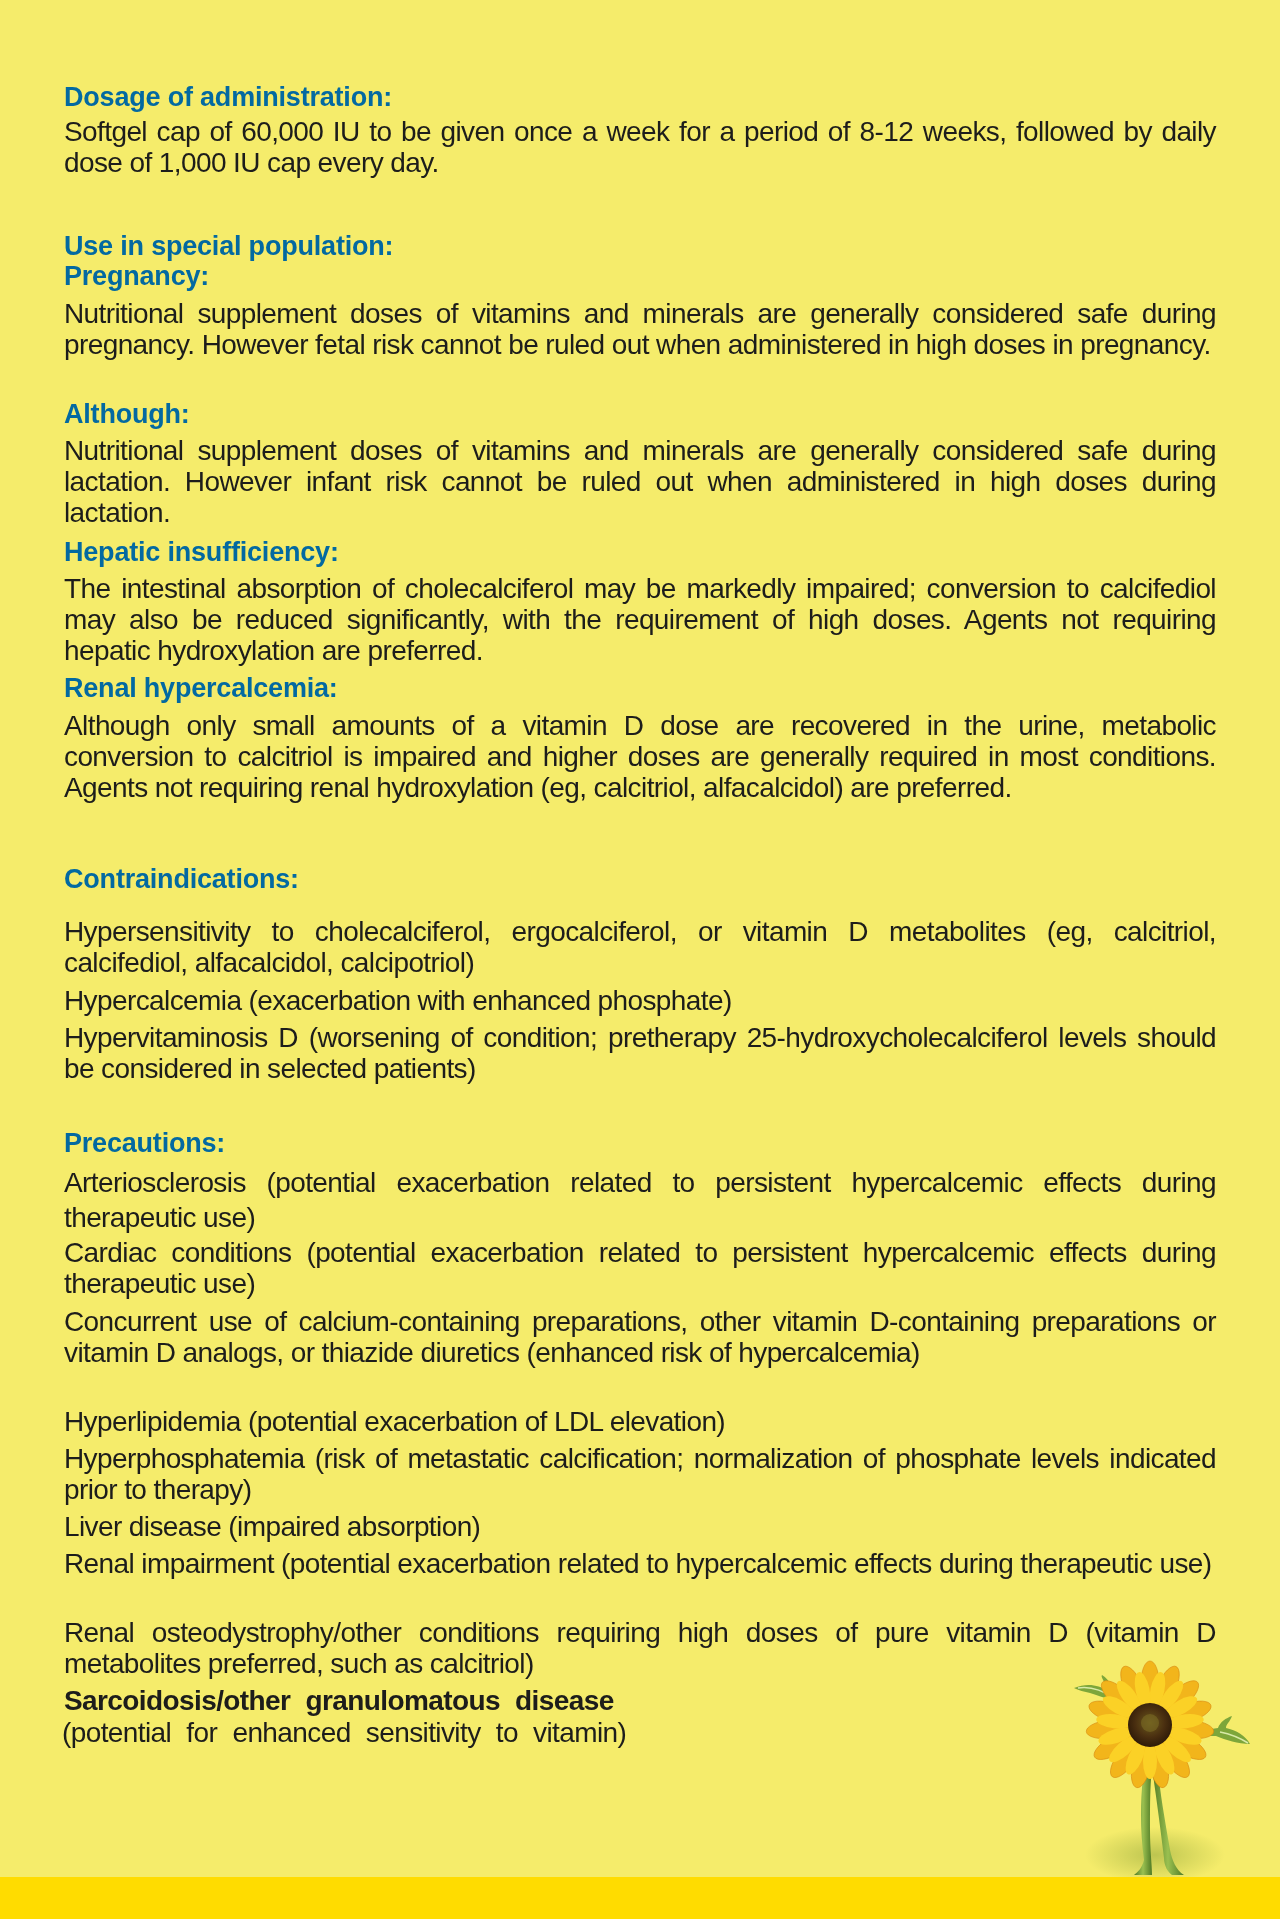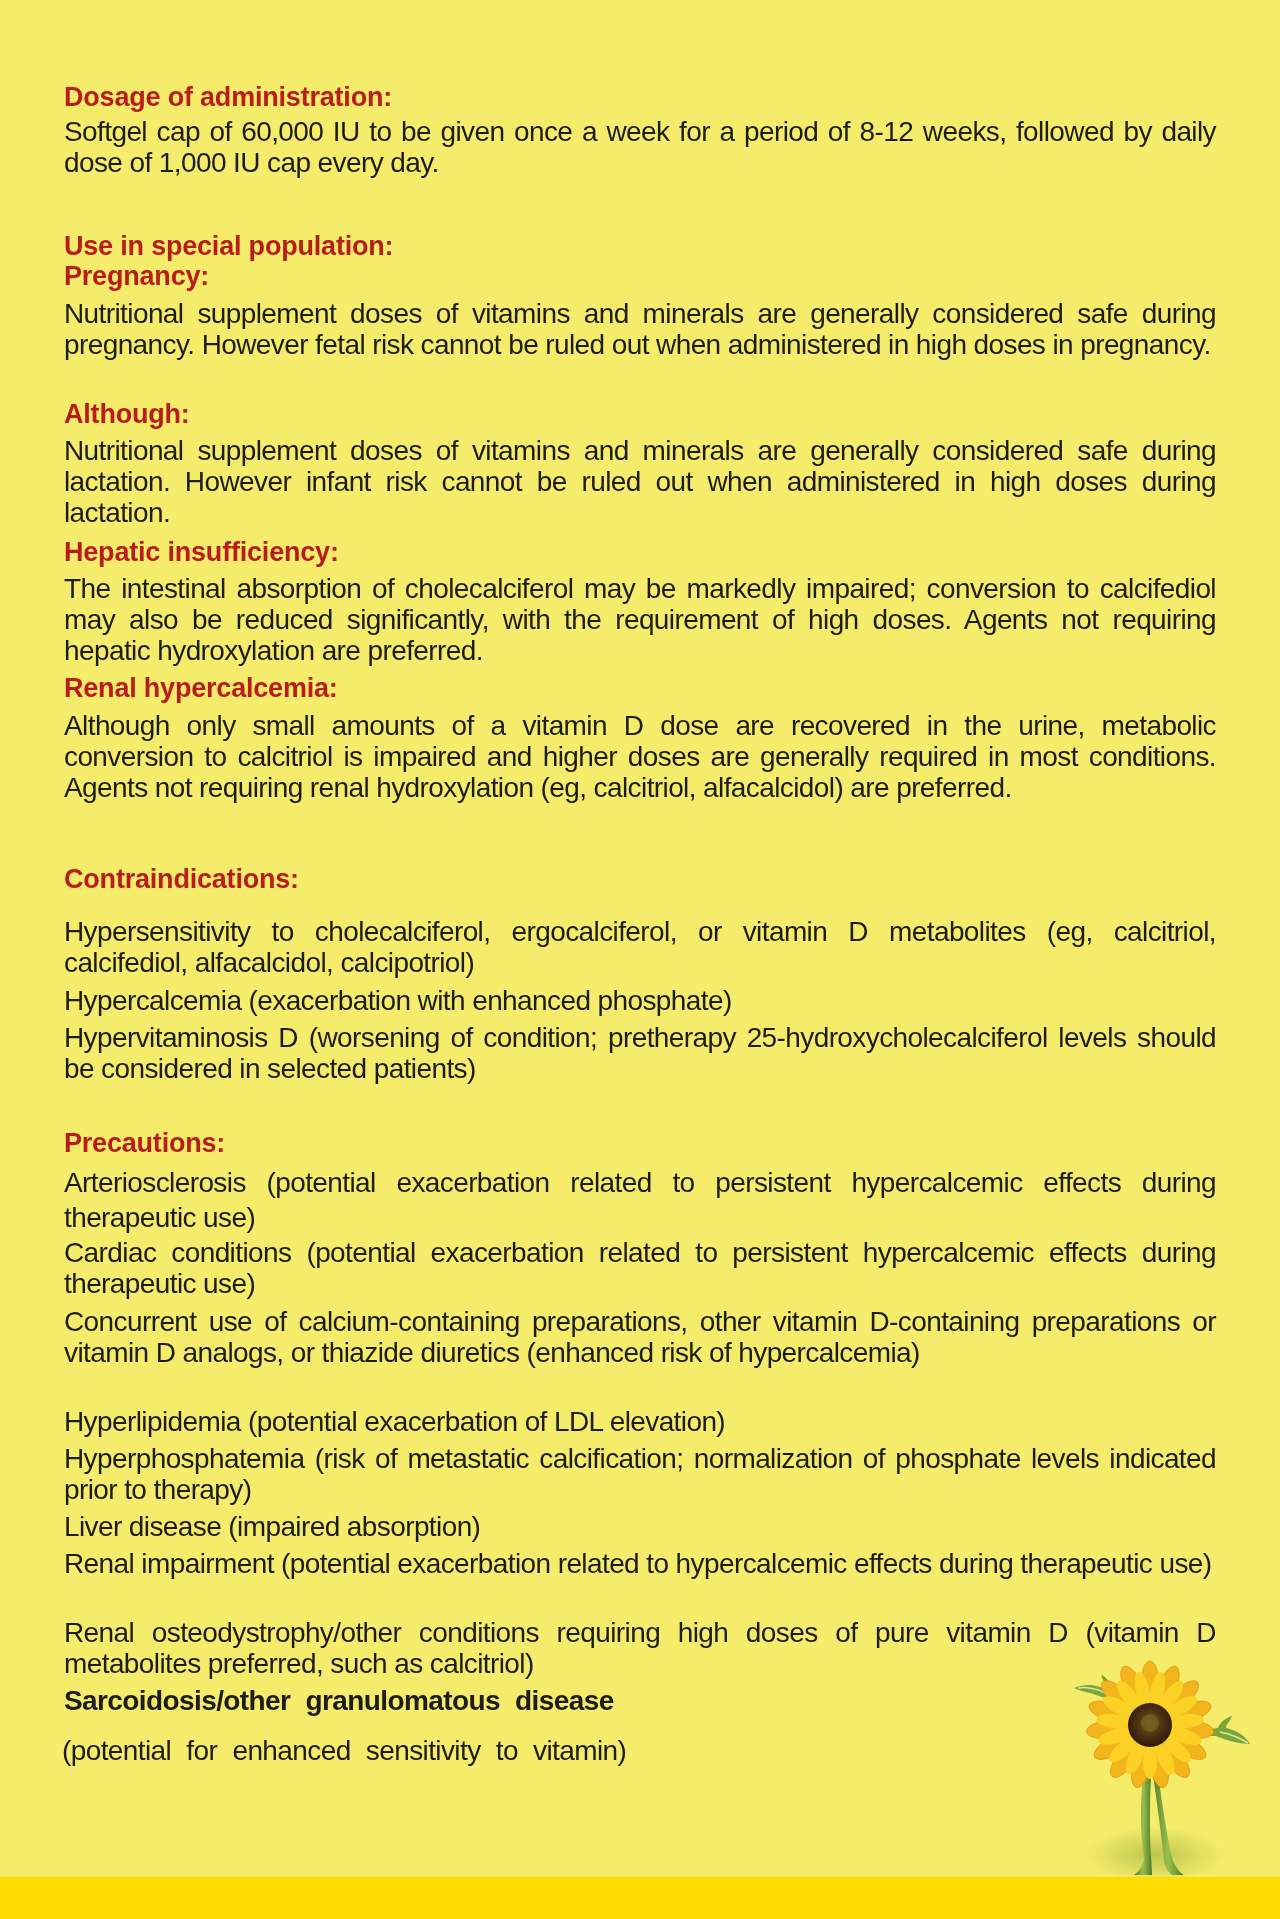--- a/index.html
+++ b/index.html
@@ -15,38 +15,38 @@
   .page {
     position: absolute;
     left: 64px;
     top: 0;
     width: 1152px;
   }
   .h {
     position: absolute;
     left: 0;
     font-weight: bold;
-    color: #b91c1c;
+    color: #0369a1;
     font-size: 27px;
     line-height: 30px;
     white-space: nowrap;
     letter-spacing: -0.2px;
   }
   .p {
     position: absolute;
     left: 0;
     width: 1152px;
     font-size: 28px;
     line-height: 31px;
     text-align: justify;
     text-align-last: left;
     letter-spacing: -0.6px;
   }
   .wide { word-spacing: 8px; white-space: nowrap; font-weight: bold; }
-  .wide2 { word-spacing: 8px; white-space: nowrap; left: -2px; margin-top: 18px; }
+  .wide2 { word-spacing: 8px; white-space: nowrap; left: -2px; }
   .band {
     position: absolute;
     left: 0; right: 0;
     top: 1877px;
     bottom: 0;
     background: #FFDC00;
   }
   .flower {
     position: absolute;
     left: 1060px;

